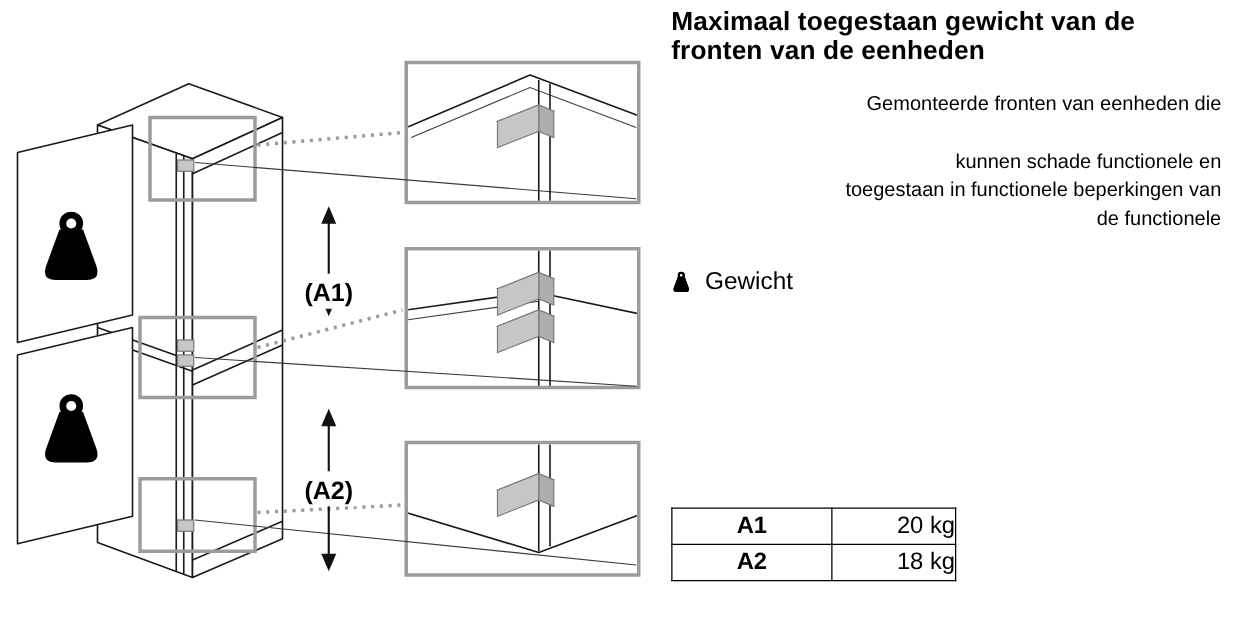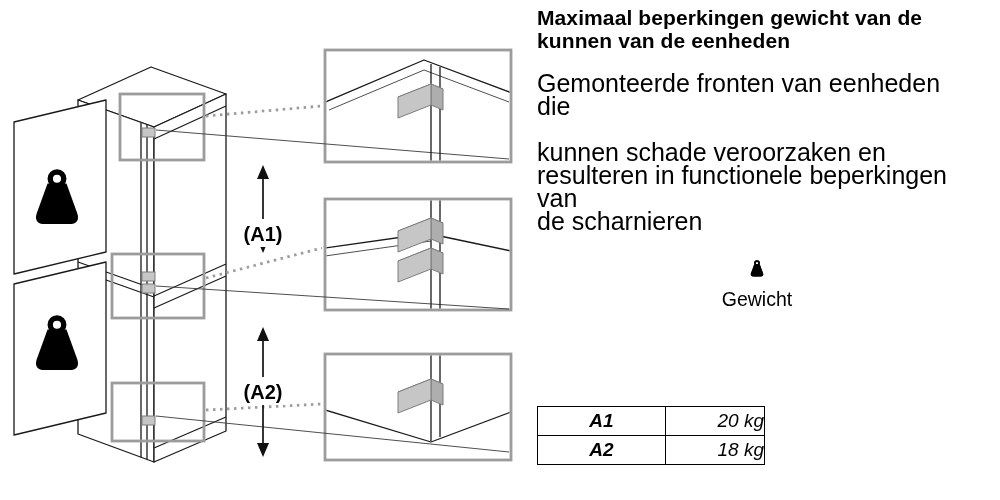--- a/index.html
+++ b/index.html
@@ -19,30 +19,30 @@
   .hinge-front{fill:var(--hinge-gray,#c6c6c6);stroke:#7d7d7d;stroke-width:1;}
   .hinge-top{fill:#e2e2e2;stroke:#7d7d7d;stroke-width:1;}
   .hinge-side{fill:#aeaeae;stroke:#7d7d7d;stroke-width:1;}
   .dim{stroke:#111;stroke-width:1.7;}
   .dim-head{fill:#111;stroke:none;}
   .dim-label{font-family:"Liberation Sans",sans-serif;font-size:20px;font-weight:bold;fill:#000;}
 
   
   .content{position:absolute;left:537px;top:6px;width:440px;}
   .page-title{margin:0;font-size:21px;font-weight:bold;line-height:23px;letter-spacing:0.1px;}
-  .body-par{margin:20px 0 0 0;font-size:25px;line-height:23px;}
-  .legend{margin-top:27px;display:flex;align-items:center;gap:11px;font-size:19.5px;flex-direction:column;}
+  .body-par{margin:20px 0 0 0;font-size:16px;line-height:23px;text-align:right;}
+  .legend{margin-top:27px;display:flex;align-items:center;gap:11px;font-size:19.5px;}
   .legend-icon{flex:0 0 auto;}
 
   
   .weight-table{
     position:absolute;left:537px;top:406px;border-collapse:collapse;
     font-size:19px;
   }
-  .weight-table td{border:1.6px solid #000;height:28px;padding:0;font-style:italic;}
+  .weight-table td{border:1.6px solid #000;height:28px;padding:0;}
   .weight-table td.key{width:127px;text-align:center;font-weight:bold;}
   .weight-table td.val{width:88px;text-align:right;padding-left:10px;}
 </style>
 </head>
 <body>
 
 <div class="page">
 
   <svg class="diagram" width="535" height="500" viewBox="0 0 535 500">
     <defs>
@@ -154,29 +154,29 @@
       <line class="dim" x1="263" y1="339" x2="263" y2="451"></line>
       <polygon class="dim-head" points="263,327 257,341 269,341"></polygon>
       <polygon class="dim-head" points="263,457 257,443 269,443"></polygon>
       <rect x="240" y="377" width="47" height="28" fill="#fff"></rect>
       <text class="dim-label" x="263" y="399" text-anchor="middle">(A2)</text>
     </g>
   </svg>
 
   <div class="content">
     <h1 class="page-title">
-      <span>Maximaal beperkingen gewicht van de</span><br>
-      <span>kunnen van de eenheden</span>
+      <span>Maximaal toegestaan gewicht van de</span><br>
+      <span>fronten van de eenheden</span>
     </h1>
     <p class="body-par">
       <span>Gemonteerde fronten van eenheden die</span><br>
       <br>
-      <span>kunnen schade veroorzaken en</span><br>
-      <span>resulteren in functionele beperkingen van</span><br>
-      <span>de scharnieren</span>
+      <span>kunnen schade functionele en</span><br>
+      <span>toegestaan in functionele beperkingen van</span><br>
+      <span>de functionele</span>
     </p>
     <div class="legend">
       <svg class="legend-icon" width="16" height="17" viewBox="0 0 40 42">
         <use href="#weight-icon"></use>
         <circle cx="20" cy="7.5" r="5" fill="none" stroke="#000" stroke-width="4"></circle>
         <path d="M13 11 L27 11 L35 33 Q37.5 41 29 41 L11 41 Q2.5 41 5 33 Z" fill="#000"></path>
       </svg>
       <span>Gewicht</span>
     </div>
   </div>

